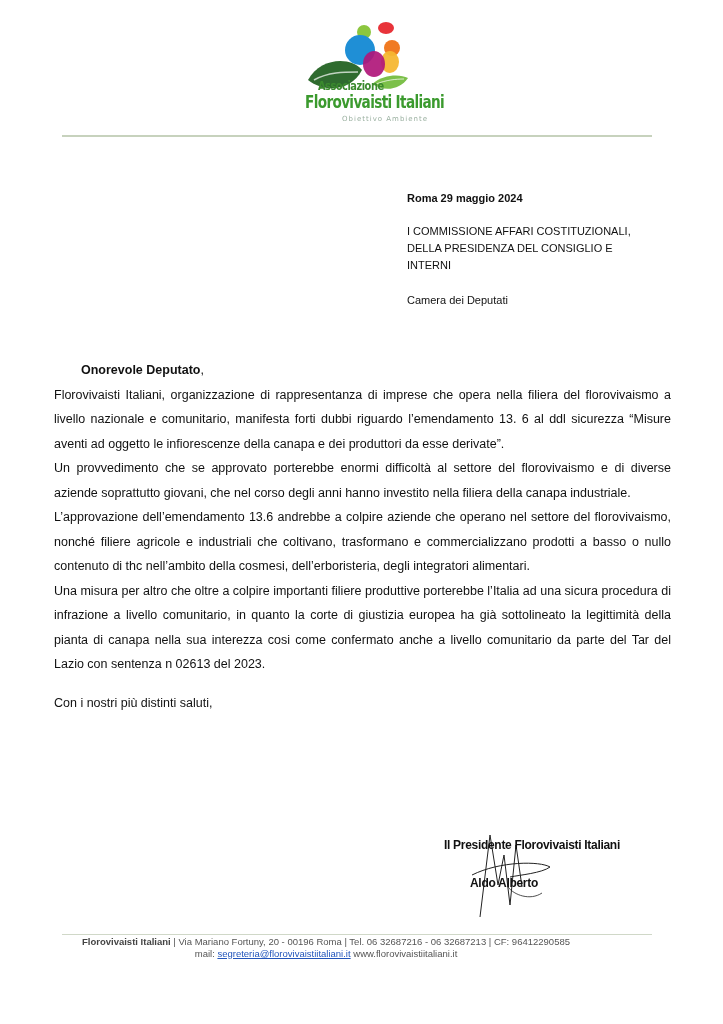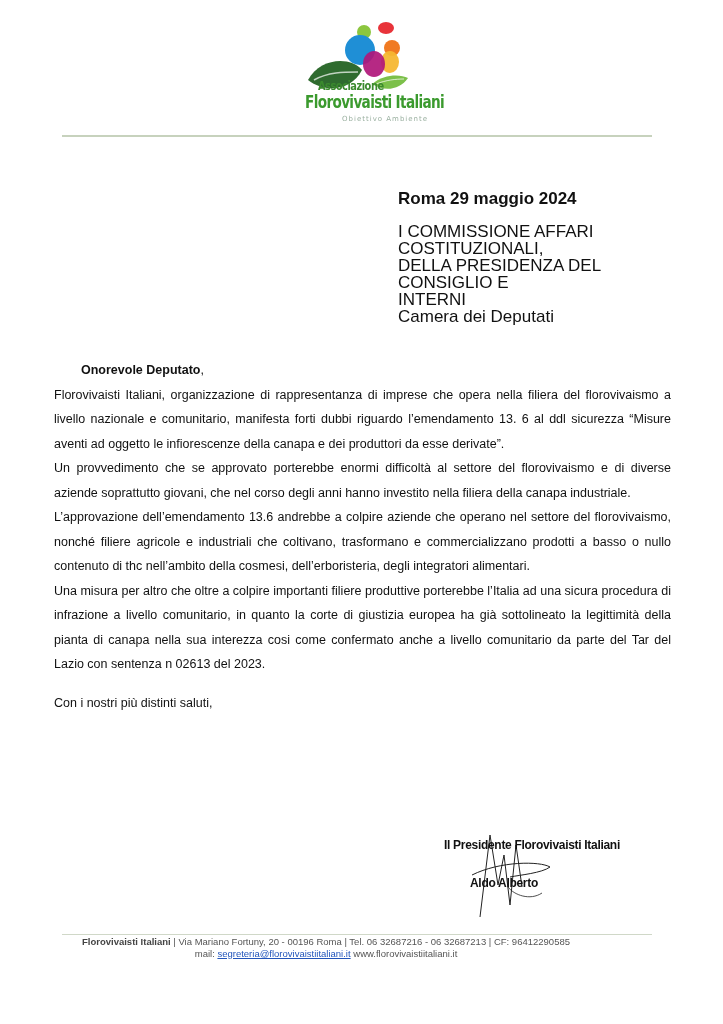--- a/index.html
+++ b/index.html
@@ -8,23 +8,23 @@
   .logo { position: absolute; left: 300px; top: 18px; width: 130px; height: 110px; }
   .logo-text1 { position: absolute; left: 318px; top: 79px; font-family: "DejaVu Sans", sans-serif;
                 font-size: 12px; font-weight: bold; color: #3b8a2e; letter-spacing: -0.6px; transform: scaleX(0.82); transform-origin: left top;}
   .logo-text2 { position: absolute; left: 305px; top: 92px; font-family: "DejaVu Sans", sans-serif;
                 font-size: 17px; font-weight: bold; color: #3b9a2e; letter-spacing: -0.8px; transform: scaleX(0.8); transform-origin: left top; white-space: nowrap;}
   .logo-text3 { position: absolute; left: 330px; top: 115px; font-size: 7px; color: #9ab0a0; letter-spacing: 1px; white-space: nowrap; margin-left: 12px;}
   .rule { position: absolute; left: 62px; width: 590px; height: 2px; background: #c7d2bd; }
   .rule.top { top: 135px; }
   .rule.bottom { top: 934px; height: 1px; background: #d0d8c8; }
 
-  .recipient { position: absolute; left: 398px; top: 190px; width: 290px; font-family: "Liberation Sans", sans-serif; font-size: 17px; line-height: 17px; color: #111; }
+  .recipient { position: absolute; left: 407px; top: 190px; width: 290px; font-family: "Liberation Sans", sans-serif; font-size: 11px; line-height: 17px; color: #111; }
   .recipient .date { font-weight: bold; margin-bottom: 16px; }
-  .recipient .addr { }
+  .recipient .addr { margin-bottom: 18px; }
 
   .body { position: absolute; left: 54px; top: 358px; width: 617px; font-family: "Liberation Sans", sans-serif; font-size: 12.5px; line-height: 24.5px; color: #111; }
   .body .greeting { font-weight: bold; margin-left: 27px; }
   .body p { margin: 0; text-align: justify; }
   .body .closing { margin-top: 14px; }
 
   .signature { position: absolute; left: 412px; top: 838px; width: 220px; font-family: "Liberation Sans", sans-serif; font-weight: bold; font-size: 12px; letter-spacing: -0.3px; padding-left: 32px; }
   .signature .role { white-space: nowrap; }
   .signature .name { position: absolute; left: 58px; top: 38px; white-space: nowrap; }
   .sig-scribble { position: absolute; left: 450px; top: 825px; width: 110px; height: 95px; }

